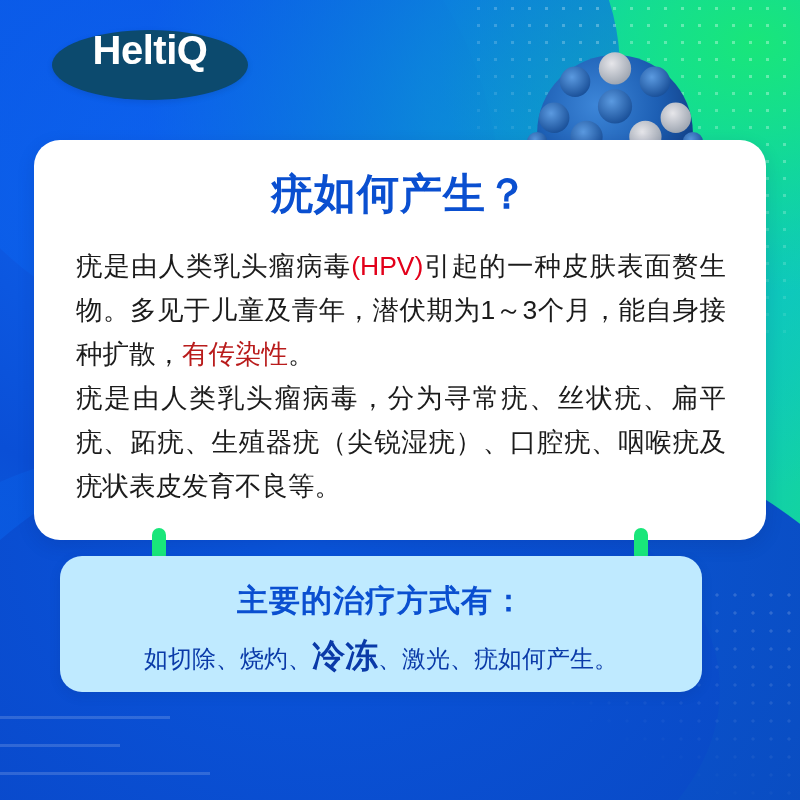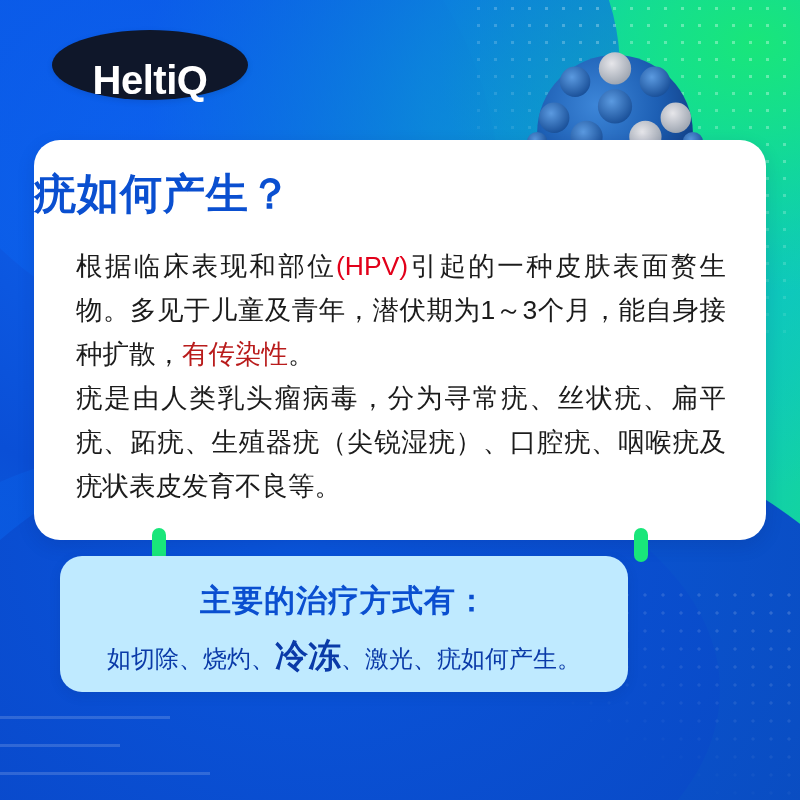--- a/index.html
+++ b/index.html
@@ -74,23 +74,23 @@
     background: rgba(255,255,255,0.16);
   }
   .hline.l1 { top: 716px; width: 170px; }
   .hline.l2 { top: 744px; width: 120px; }
   .hline.l3 { top: 772px; width: 210px; }
 
   
   .logo {
     position: absolute; left: 52px; top: 30px;
     width: 196px; height: 70px;
-    background: #0f172a;
+    background: #0c4a6e;
     border-radius: 50%/50%;
-    display: flex; align-items: flex-end; justify-content: center;
+    display: flex; align-items: flex-start; justify-content: center;
     box-shadow: 0 2px 6px rgba(0,0,0,.10);
   }
   .logo-text {
     color: #ffffff;
     font-size: 40px;
     font-weight: bold;
     letter-spacing: -0.5px;
     font-family: "Liberation Sans", sans-serif;
     line-height: 1;
   }
@@ -108,20 +108,21 @@
   
   .card {
     position: absolute; left: 34px; top: 140px;
     width: 732px; height: 400px;
     background: #ffffff;
     border-radius: 26px;
     box-shadow: 0 6px 18px rgba(0,30,90,0.14);
   }
   .card-title {
     position: absolute; left: 0; right: 0; top: 26px;
+    text-align: center;
     color: #0a4fd0;
     font-size: 42px;
     font-weight: bold;
     letter-spacing: 1px;
   }
   .card-body {
     position: absolute; left: 42px; right: 40px; top: 104px;
     color: #1b1b1b;
     font-size: 26.5px;
     line-height: 44px;
@@ -137,21 +138,21 @@
     width: 14px; height: 34px;
     background: #19e67a;
     border-radius: 7px;
   }
   .connector.c1 { left: 152px; }
   .connector.c2 { left: 634px; }
 
   
   .card2 {
     position: absolute; left: 60px; top: 556px;
-    width: 568px; height: 136px;
+    width: 642px; height: 136px;
     background: #bfeaff;
     border-radius: 22px;
     box-shadow: 0 4px 12px rgba(0,40,100,0.12);
   }
   .card2-title {
     position: absolute; left: 0; right: 0; top: 24px;
     text-align: center;
     color: #0a4fd0;
     font-size: 31px;
     font-weight: bold;
@@ -248,21 +249,21 @@
       <circle cx="20" cy="20" r="6"></circle>
         <circle cx="80" cy="80" r="6"></circle>
       <circle cx="80" cy="20" r="6"></circle>
         <circle cx="20" cy="80" r="6"></circle>
     </g>
   </svg>
 
   <div class="card">
     <div class="card-title">疣如何产生？</div>
     <div class="card-body">
-      <p><span>根据临床表现和部位</span><span class="hl-red">(HPV)</span><span>引起的一种皮肤表面赘生物。多见于儿童及青年，潜伏期为1～3个月，能自身接种扩散，</span><span class="hl-blue">有传染性</span><span>。</span></p>
+      <p><span>疣是由人类乳头瘤病毒</span><span class="hl-red">(HPV)</span><span>引起的一种皮肤表面赘生物。多见于儿童及青年，潜伏期为1～3个月，能自身接种扩散，</span><span class="hl-blue">有传染性</span><span>。</span></p>
       <p>疣是由人类乳头瘤病毒，分为寻常疣、丝状疣、扁平疣、跖疣、生殖器疣（尖锐湿疣）、口腔疣、咽喉疣及疣状表皮发育不良等。</p>
     </div>
   </div>
 
   <div class="connector c1"></div>
   <div class="connector c2"></div>
 
   <div class="card2">
     <div class="card2-title">主要的治疗方式有：</div>
     <div class="card2-sub"><span>如切除、烧灼、</span><span class="emph">冷冻</span><span>、激光、疣如何产生。</span></div>

